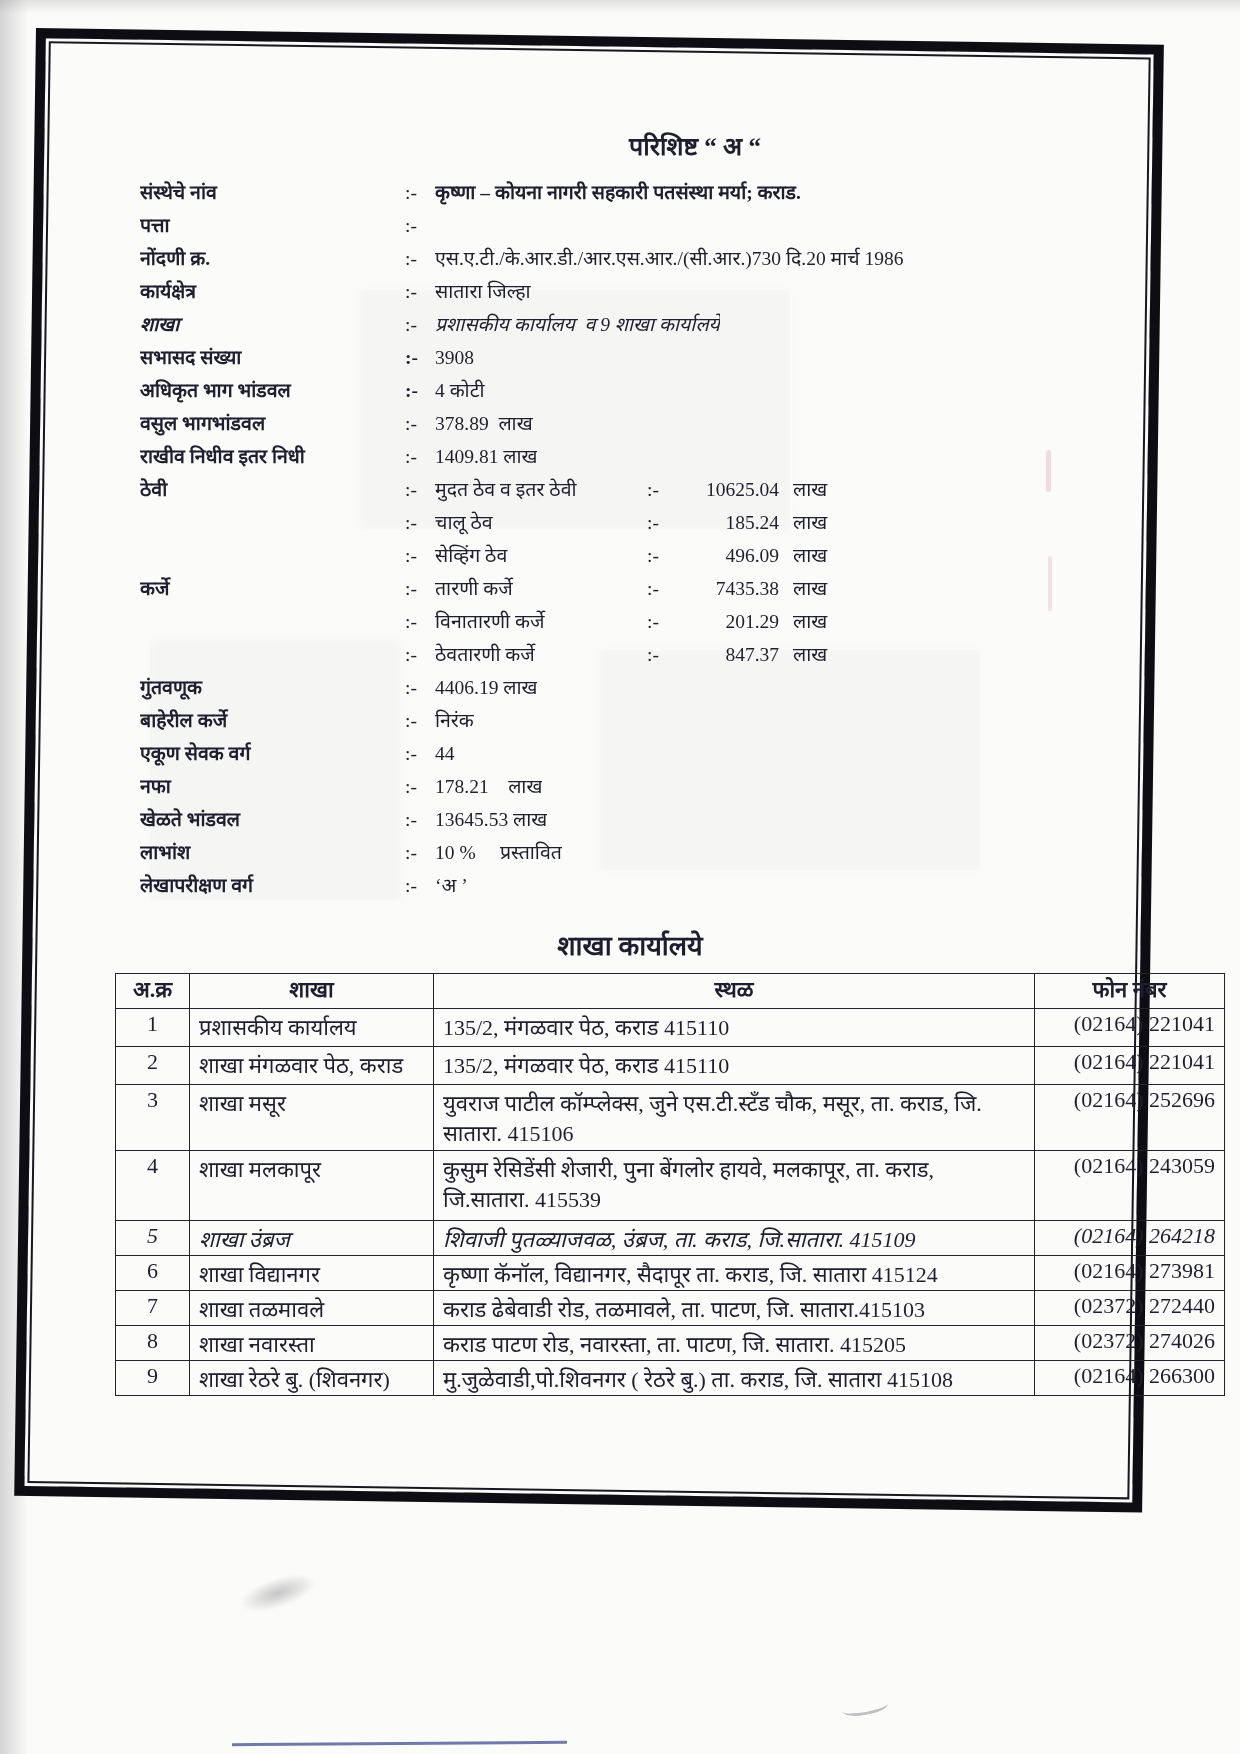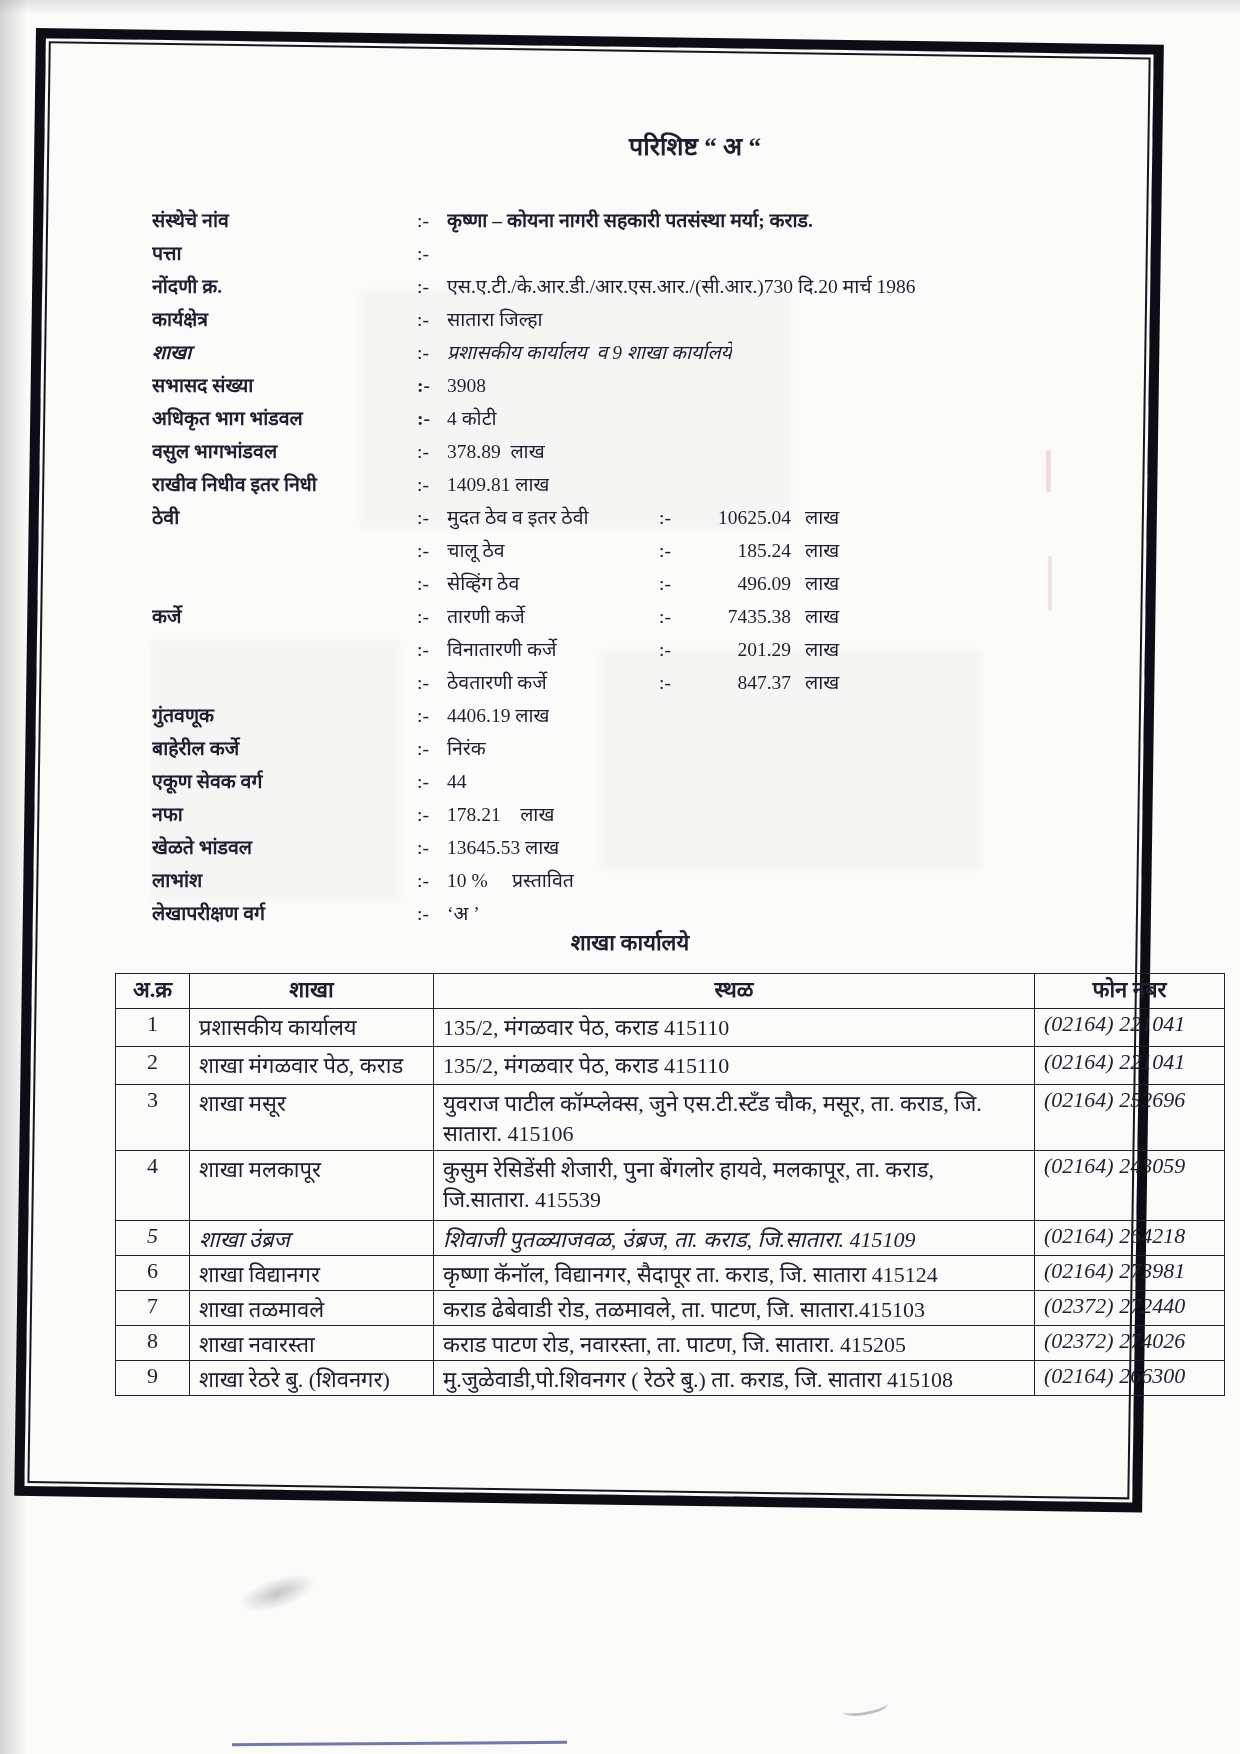--- a/index.html
+++ b/index.html
@@ -15,39 +15,39 @@
     background:linear-gradient(180deg,rgba(120,120,125,.20),rgba(120,120,125,0));}
   .scan-frame{
     position:absolute;left:36px;top:28px;width:1108px;height:1448px;
     border:10px solid #0d0d13;
     box-shadow:inset 0 0 0 3px #fafaf8, inset 0 0 0 5px #17171f;
     transform:rotate(0.85deg);transform-origin:0 0;
   }
   .content{position:absolute;left:0;top:0;width:1240px;height:1754px;padding-left:28px;}
   .doc-title{position:absolute;top:128px;left:695px;transform:translateX(-50%);
     font-size:25px;font-weight:bold;white-space:nowrap;}
-  .details{position:absolute;left:152px;top:176px;width:980px;margin-top:28px;}
+  .details{position:absolute;left:140px;top:176px;width:980px;}
   .d-row{display:flex;height:33px;line-height:33px;font-size:19.5px;}
   .d-label{width:265px;font-weight:bold;flex-shrink:0;overflow:hidden;white-space:nowrap;}
   .d-sep{width:30px;flex-shrink:0;font-weight:bold;}
   .d-sep.light{font-weight:normal;}
   .d-value{white-space:pre;overflow:hidden;max-width:660px;}
   .d-subname{width:212px;flex-shrink:0;overflow:hidden;white-space:nowrap;}
   .d-sep2{width:30px;flex-shrink:0;}
   .d-amount{width:102px;flex-shrink:0;text-align:right;margin-right:14px;}
   .it{font-style:italic;}
   .section-title{position:absolute;top:926px;left:630px;transform:translateX(-50%);
-    font-size:22px;font-weight:bold;white-space:nowrap;}
+    font-size:27px;font-weight:bold;white-space:nowrap;}
   table.branches{position:absolute;left:115px;top:973px;width:1033px;
     border-collapse:collapse;table-layout:fixed;font-size:22px;}
   table.branches th,table.branches td{
     border:1.7px solid #23232e;padding:2px 9px;vertical-align:top;overflow:hidden;}
   table.branches th{font-weight:bold;text-align:center;height:30px;line-height:28px;}
   td.c-no{text-align:center;}
-  td.c-phone{text-align:left;white-space:nowrap;padding-top:6px;font-style:italic;}
+  td.c-phone{text-align:right;white-space:nowrap;padding-top:6px;}
   td.c-branch{white-space:nowrap;}
   
   .smudge-bl{position:absolute;left:238px;top:1578px;width:80px;height:30px;
     background:radial-gradient(ellipse at center,rgba(95,95,105,.35),rgba(95,95,105,0) 70%);
     transform:rotate(-18deg);}
   .squiggle-br{position:absolute;left:842px;top:1700px;width:46px;height:12px;
     border-bottom:3px solid rgba(115,115,128,.45);border-radius:50%;transform:rotate(-10deg);}
   .blue-line{position:absolute;left:232px;top:1742px;width:335px;height:3px;
     background:#56639b;opacity:.85;transform:rotate(-0.4deg);}
   .mark-right-1{position:absolute;left:1046px;top:450px;width:5px;height:42px;

